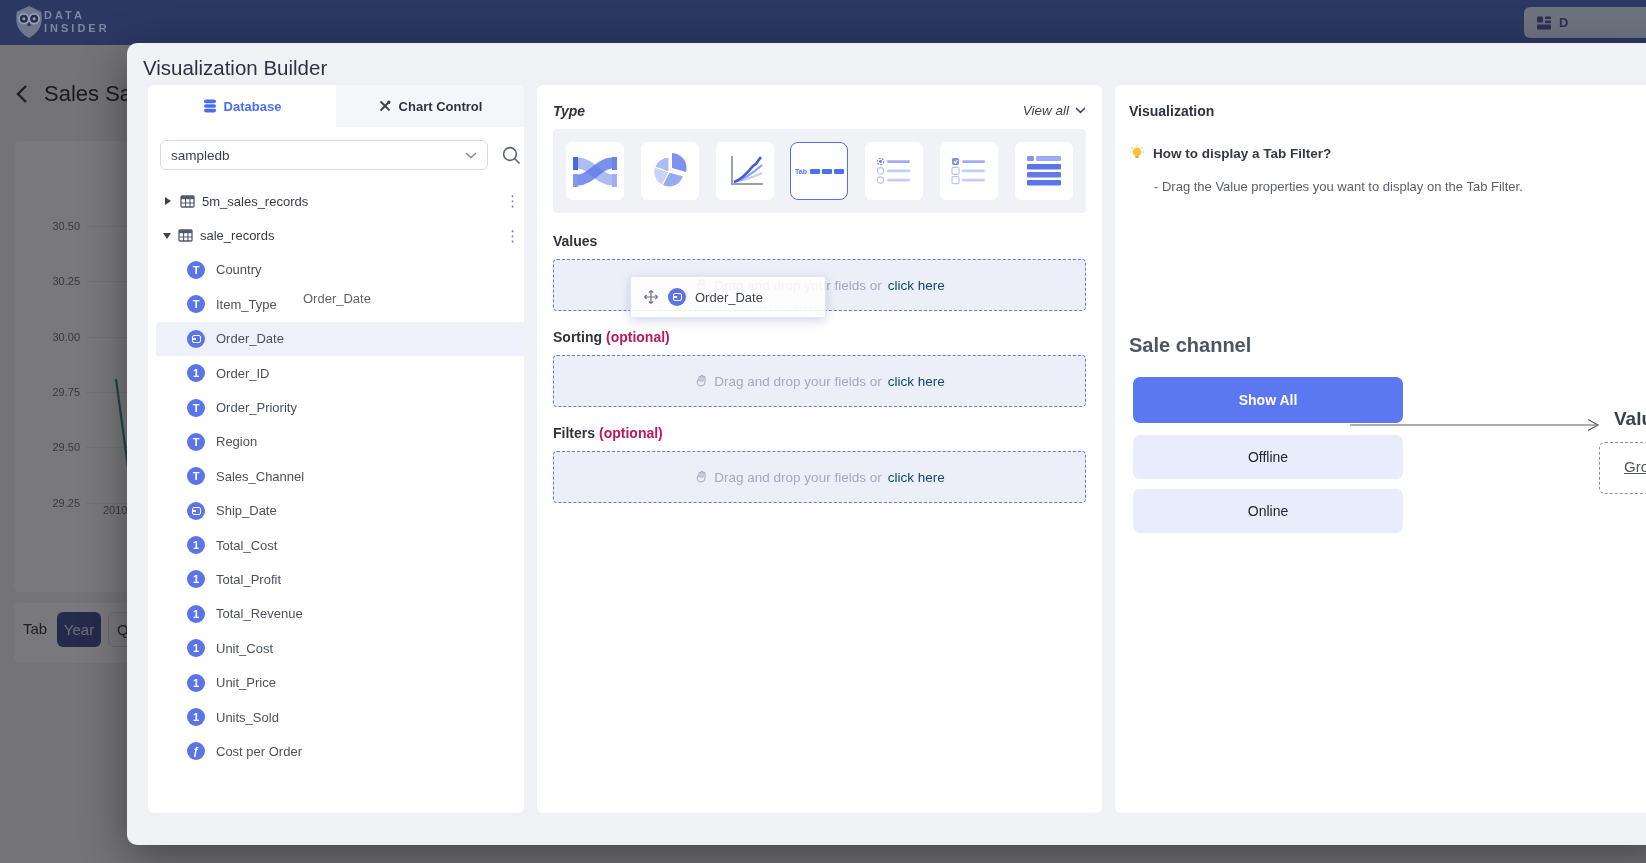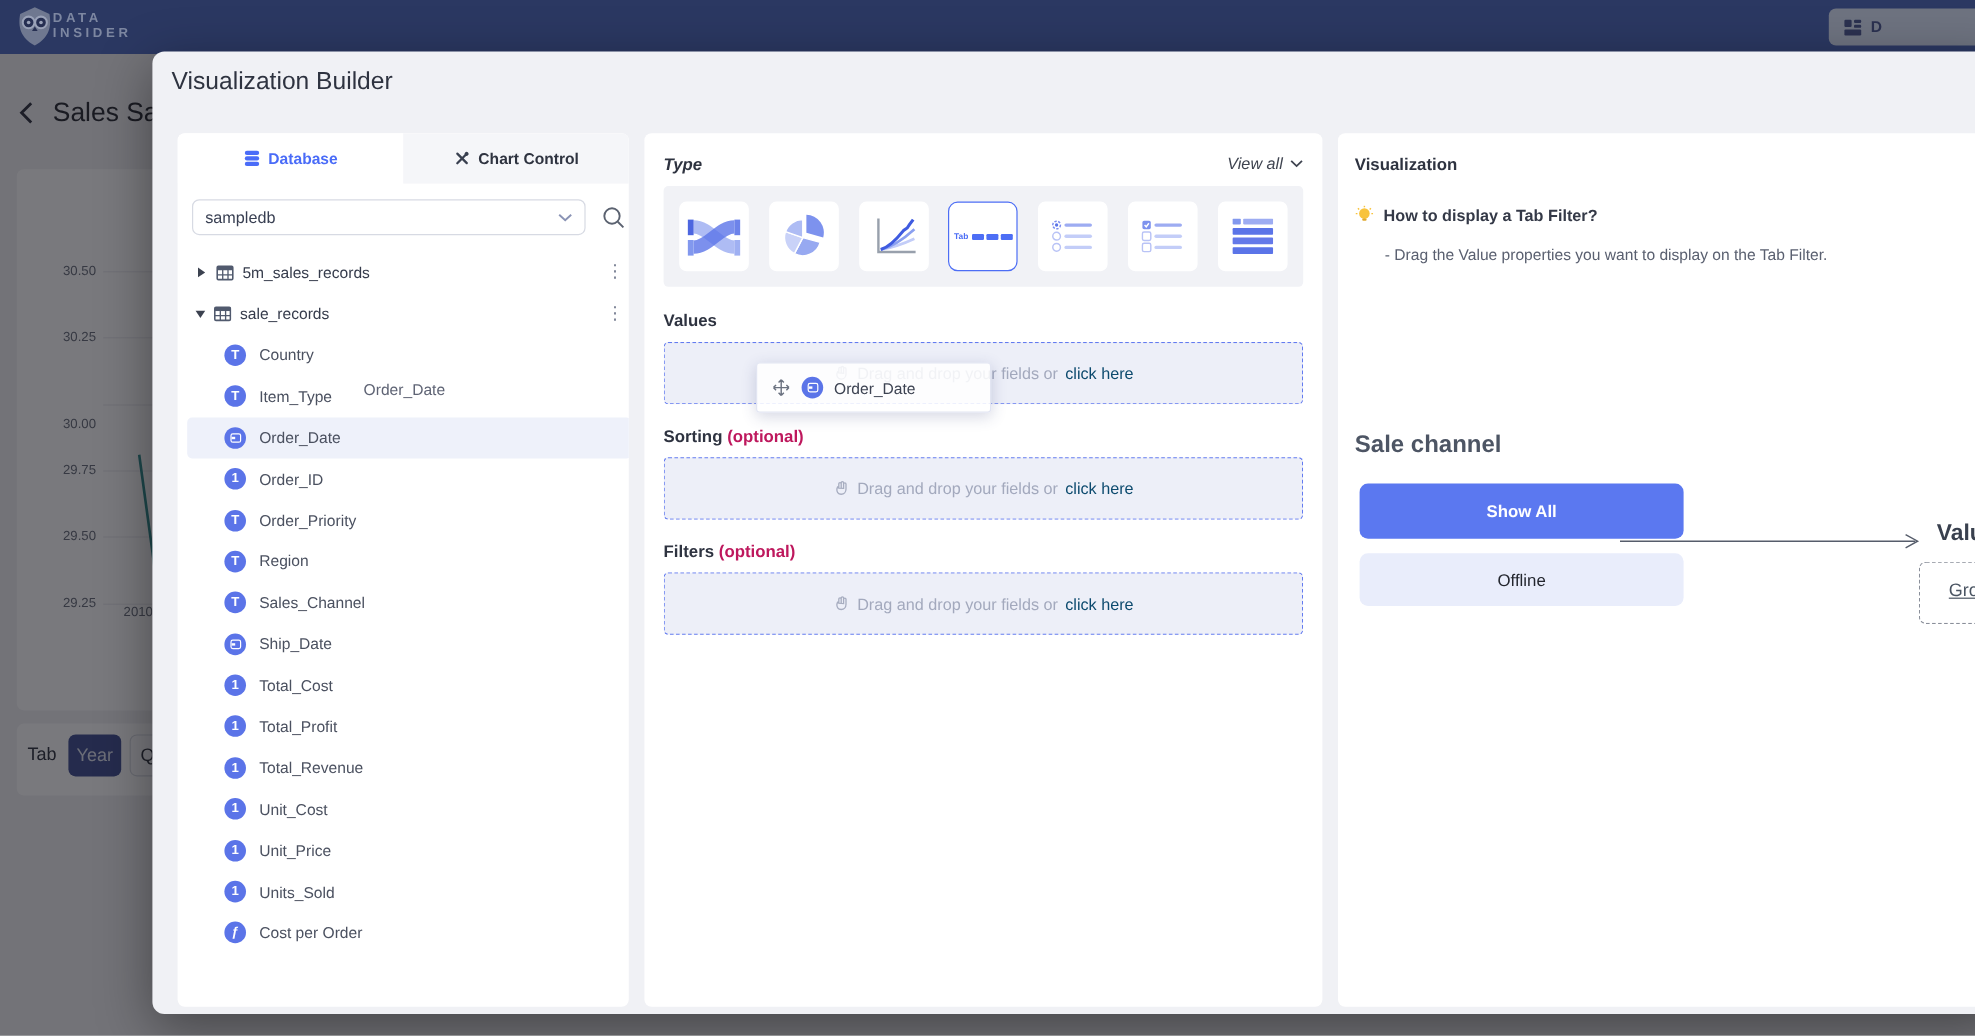--- a/index.html
+++ b/index.html
@@ -23,21 +23,21 @@
   .xtick { position:absolute; left:89px; top:363px; font-size:11px; color:#666c79; }
   .bg-tabsbar { left:14px; top:558px; width:600px; height:60px; }
   .bg-tab-label { position:absolute; left:9px; top:17px; font-size:15px; color:#2b2f3a; }
   .year-btn { position:absolute; left:43px; top:9px; width:44px; height:35px; background:#3c4c8f; border-radius:6px; color:#dfe3f2; font-size:15px; display:flex; align-items:center; justify-content:center; }
   .qu-btn { position:absolute; left:94px; top:9px; width:60px; height:35px; background:#fdfdfe; border:1px solid #d8dbe2; border-radius:6px; color:#2b2f3a; font-size:15px; display:flex; align-items:center; padding-left:8px; }
   .dim { position:absolute; left:0; top:45px; width:1646px; height:818px; background:rgba(20,20,26,0.57); z-index:2; }
 
   
   .modal { position:absolute; left:127px; top:43px; width:1543px; height:802px; background:#f0f1f5; border-radius:10px 0 0 10px; box-shadow:0 12px 45px rgba(0,0,0,.4); z-index:10; }
   .modal-title { position:absolute; left:16px; top:13px; font-size:20.5px; color:#2e3340; font-weight:500; }
-  .card { position:absolute; top:68px; height:728px; background:#fff; border-radius:6px; }
+  .card { position:absolute; top:42px; height:728px; background:#fff; border-radius:6px; }
 
   
   .card-left { left:21px; width:376px; overflow:hidden; }
   .ltabs { display:flex; height:42px; }
   .ltab { flex:1; display:flex; align-items:center; justify-content:center; gap:7px; font-size:13px; font-weight:bold; cursor:pointer; }
   .ltab.active { background:#fff; color:#4a6cf8; }
   .ltab.inactive { background:#f5f6f9; color:#2e3340; }
   .lbody { padding:13px 2px 0 12px; }
   .select-row { display:flex; align-items:center; gap:13px; margin-bottom:14px; }
   .db-select { flex:1; height:30px; border:1px solid #d7dae3; border-radius:6px; display:flex; align-items:center; padding:0 10px; font-size:13.5px; color:#383f52; }
@@ -106,21 +106,21 @@
 
     <div class="bg-card bg-chart">
       <div class="gridline" style="top:85px"></div>
         <div class="gridline" style="top:140px"></div>
       <div class="gridline" style="top:196px"></div>
         <div class="gridline" style="top:251px"></div>
       <div class="gridline" style="top:306px"></div>
         <div class="gridline" style="top:362px"></div>
       <div class="ytick" style="top:79px">30.50</div>
       <div class="ytick" style="top:134px">30.25</div>
-      <div class="ytick" style="top:207px">30.00</div>
+      <div class="ytick" style="top:190px">30.00</div>
       <div class="ytick" style="top:245px">29.75</div>
       <div class="ytick" style="top:300px">29.50</div>
       <div class="ytick" style="top:356px">29.25</div>
       <div class="xtick">2010</div>
       <svg width="600" height="451" style="position:absolute;left:0;top:0">
         <polyline points="102,238 114,326 126,430 140,370" fill="none" stroke="#2a8c8c" stroke-width="2.2"></polyline>
       </svg>
     </div>
 
     <div class="bg-card bg-tabsbar">
@@ -426,20 +426,21 @@
         </svg>
         <span class="tip-title">How to display a Tab Filter?</span>
       </div>
       <div class="tip-body">- Drag the Value properties you want to display on the Tab Filter.</div>
 
       <div class="preview">
         <div class="preview-title">Sale channel</div>
         <div class="btn-col">
           <div class="pv-btn primary">Show All</div>
           <div class="pv-btn soft">Offline</div>
+          <div class="pv-btn soft">Online</div>
         </div>
         <svg class="pv-arrow" width="256" height="14" viewBox="0 0 256 14">
           <line x1="0" y1="7" x2="246" y2="7" stroke="#565d6b" stroke-width="1.2"></line>
           <polyline points="238,1.5 248,7 238,12.5" fill="none" stroke="#565d6b" stroke-width="1.2"></polyline>
         </svg>
         <div class="anno-value">Value</div>
         <div class="anno-box">
           <span class="anno-group">Group</span>
         </div>
       </div>

